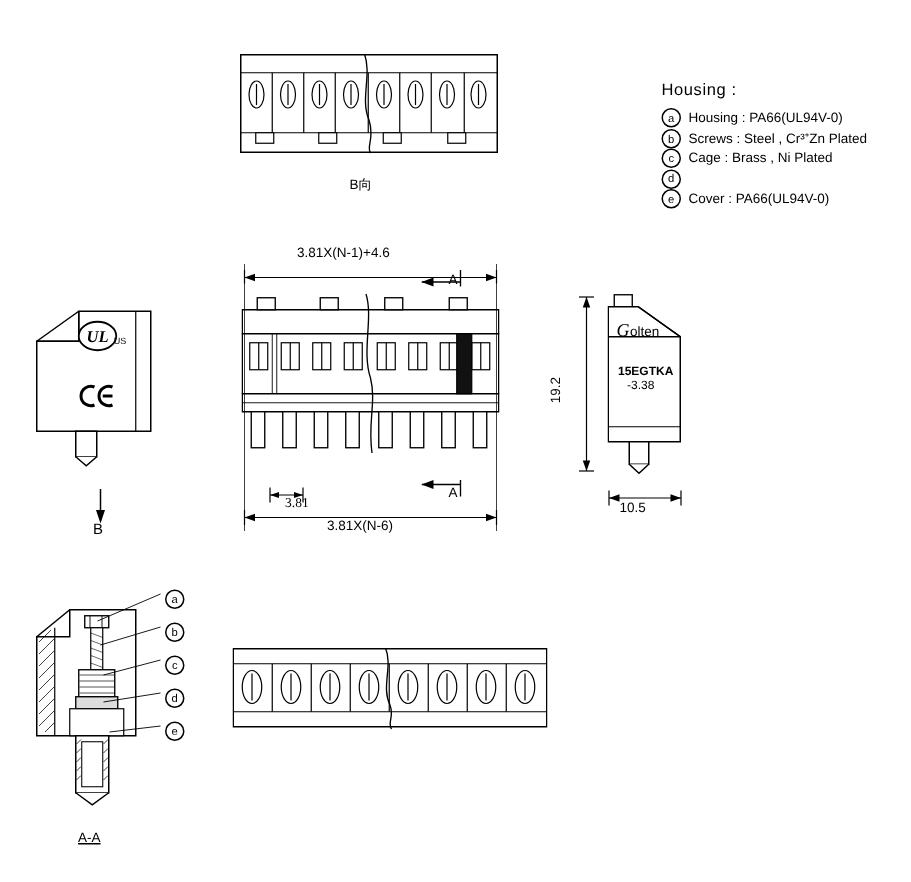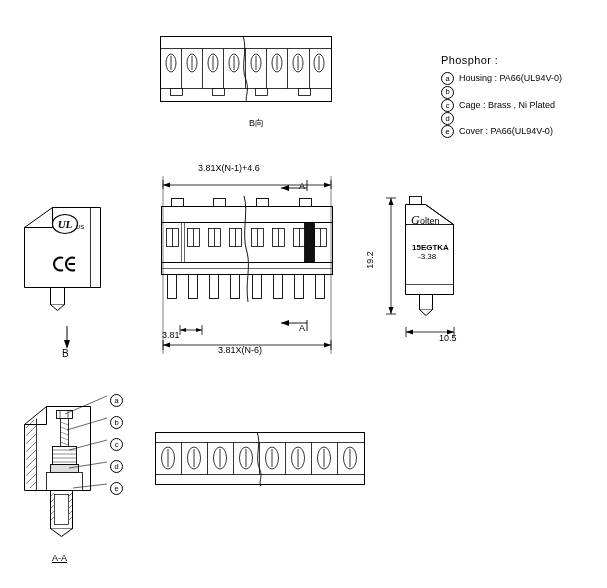--- a/index.html
+++ b/index.html
@@ -61,31 +61,32 @@
       <g fill="#fff" stroke="#000" stroke-width="0.8">
         <rect x="10.5" y="52.5" width="12" height="7"></rect>
         <rect x="52.5" y="52.5" width="12" height="7"></rect>
         <rect x="95.5" y="52.5" width="12" height="7"></rect>
         <rect x="138.5" y="52.5" width="12" height="7"></rect>
       </g>
 
       <path d="M83 0 C 88 14, 80 30, 86 44 C 90 56, 84 62, 87 66" fill="none" stroke="#000" stroke-width="0.9"></path>
     </svg>
   </div>
-  <div class="abs lbl" style="left:249px;top:118px;">B向</div>
+  <div class="abs lbl" style="left:233px;top:118px;">B向</div>
 
   <div class="abs" style="left:441px;top:54px;">
-    <div class="mat-title">Phosphor :</div>
+    <div class="mat-title">Housing :</div>
     <div style="margin-top:6px;">
       <div class="mat-line">
         <span class="circ">a</span>
         <span>Housing : PA66(UL94V-0)</span>
       </div>
       <div class="mat-line">
         <span class="circ">b</span>
+        <span>Screws : Steel , Cr³⁺Zn Plated</span>
       </div>
       <div class="mat-line">
         <span class="circ">c</span>
         <span>Cage : Brass , Ni Plated</span>
       </div>
       <div class="mat-line">
         <span class="circ">d</span>
       </div>
       <div class="mat-line">
         <span class="circ">e</span>
@@ -223,21 +224,21 @@
 
   <div class="abs" style="left:178px;top:324px;">
     <svg width="30" height="12" viewBox="0 0 30 12">
       <line x1="2" y1="6" x2="24" y2="6" stroke="#000" stroke-width="0.8"></line>
       <path d="M2 6 L8 4 L8 8 Z" fill="#000"></path>
       <path d="M24 6 L18 4 L18 8 Z" fill="#000"></path>
       <line x1="2" y1="1" x2="2" y2="11" stroke="#000" stroke-width="0.8"></line>
       <line x1="24" y1="1" x2="24" y2="11" stroke="#000" stroke-width="0.8"></line>
     </svg>
   </div>
-  <div class="abs lbl" style="left:162px;top:330px;">3.81</div>
+  <div class="abs lbl" style="left:190px;top:330px;font-family:Liberation Serif, serif;">3.81</div>
 
   <div class="abs" style="left:161px;top:340px;">
     <svg width="172" height="14" viewBox="0 0 172 14">
       <line x1="2" y1="5" x2="170" y2="5" stroke="#000" stroke-width="0.8"></line>
       <path d="M2 5 L9 2.5 L9 7.5 Z" fill="#000"></path>
       <path d="M170 5 L163 2.5 L163 7.5 Z" fill="#000"></path>
       <line x1="2" y1="0" x2="2" y2="10" stroke="#000" stroke-width="0.8"></line>
       <line x1="170" y1="0" x2="170" y2="10" stroke="#000" stroke-width="0.8"></line>
     </svg>
   </div>
@@ -291,21 +292,21 @@
 
   <div class="abs" style="left:405px;top:326px;">
     <svg width="52" height="14" viewBox="0 0 52 14">
       <line x1="1" y1="6" x2="49" y2="6" stroke="#000" stroke-width="0.8"></line>
       <path d="M1 6 L8 3.5 L8 8.5 Z" fill="#000"></path>
       <path d="M49 6 L42 3.5 L42 8.5 Z" fill="#000"></path>
       <line x1="1" y1="1" x2="1" y2="11" stroke="#000" stroke-width="0.8"></line>
       <line x1="49" y1="1" x2="49" y2="11" stroke="#000" stroke-width="0.8"></line>
     </svg>
   </div>
-  <div class="abs lbl" style="left:413px;top:333px;margin-left:26px;">10.5</div>
+  <div class="abs lbl" style="left:413px;top:333px;">10.5</div>
 
   <div class="abs" style="left:16px;top:398px;">
     <svg width="96" height="150" viewBox="0 0 96 150">
 
       <path d="M8.5 26.5 L8.5 92.5 L74.5 92.5 L74.5 8.5 L30.5 8.5 L30.5 26.5 Z" fill="#fff" stroke="#000" stroke-width="1"></path>
       <line x1="8.5" y1="26.5" x2="30.5" y2="8.5" stroke="#000" stroke-width="1"></line>
 
       <g stroke="#000" stroke-width="0.5">
         <line x1="10" y1="30" x2="18" y2="22"></line>
         <line x1="10" y1="38" x2="20" y2="28"></line>

